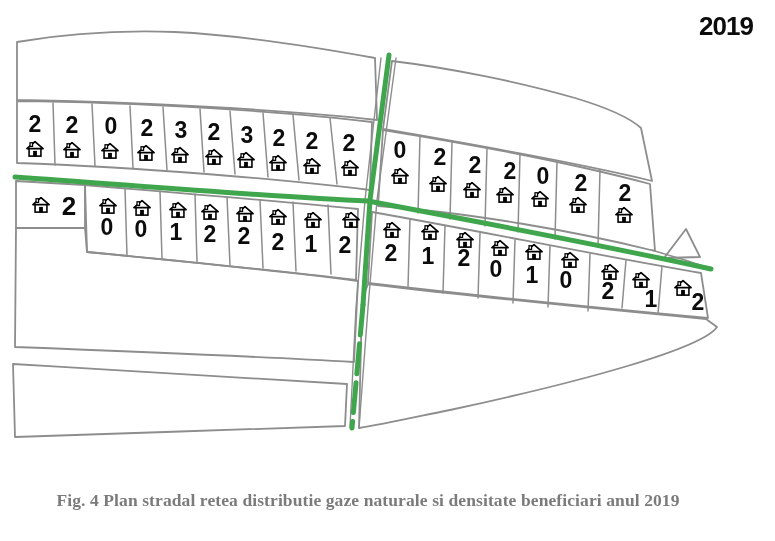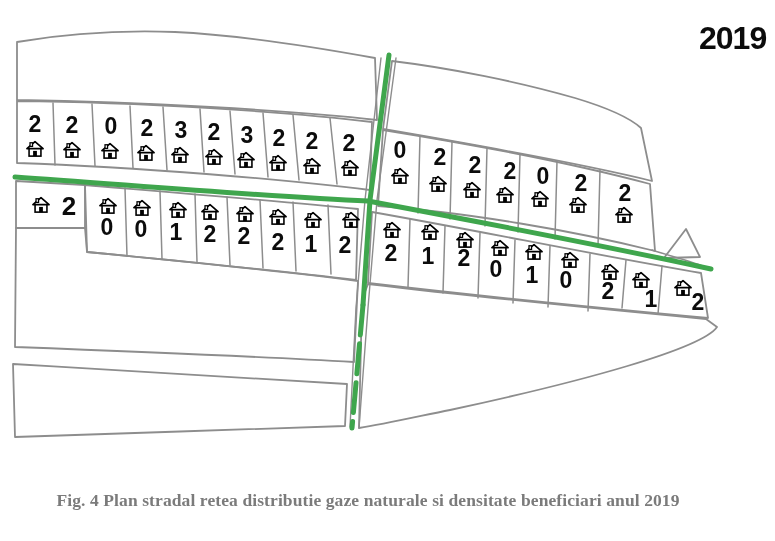--- a/index.html
+++ b/index.html
@@ -1,18 +1,18 @@
 <!DOCTYPE html>
 <html style="--green: #3fa64d; --gray: #8d8d8d; --capgray: #7b7b7b; --ink: #0c0c0c;"><head>
 <meta charset="utf-8">
 <style>
   html,body{margin:0;padding:0;background:#ffffff;}
   .page{position:relative;width:775px;height:541px;background:#fff;overflow:hidden;
         font-family:"Liberation Sans",sans-serif;}
-  .year{position:absolute;top:20px;left:699px;font-size:32px;font-weight:bold;
+  .year{position:absolute;top:11px;left:699px;font-size:26px;font-weight:bold;
         color:var(--ink,#0c0c0c);letter-spacing:-1px;}
   .caption{position:absolute;top:490px;left:0;width:736px;text-align:center;
         font-family:"Liberation Serif",serif;font-weight:bold;font-size:17.5px;
         color:var(--capgray,#7b7b7b);letter-spacing:0.1px;}
   svg.map{position:absolute;top:0;left:0;}
   .outline{fill:none;stroke:var(--gray,#8d8d8d);stroke-width:1.8;stroke-linejoin:round;stroke-linecap:round;}
   .divider{fill:none;stroke:var(--gray,#8d8d8d);stroke-width:1.5;stroke-linecap:round;}
   .road-green{fill:none;stroke:var(--green,#3fa64d);stroke-width:5;stroke-linecap:round;}
   .road-green.dash{stroke-dasharray:30 9;}
   .road-edge{fill:none;stroke:var(--gray,#9a9a9a);stroke-width:1.4;stroke-linecap:round;}

